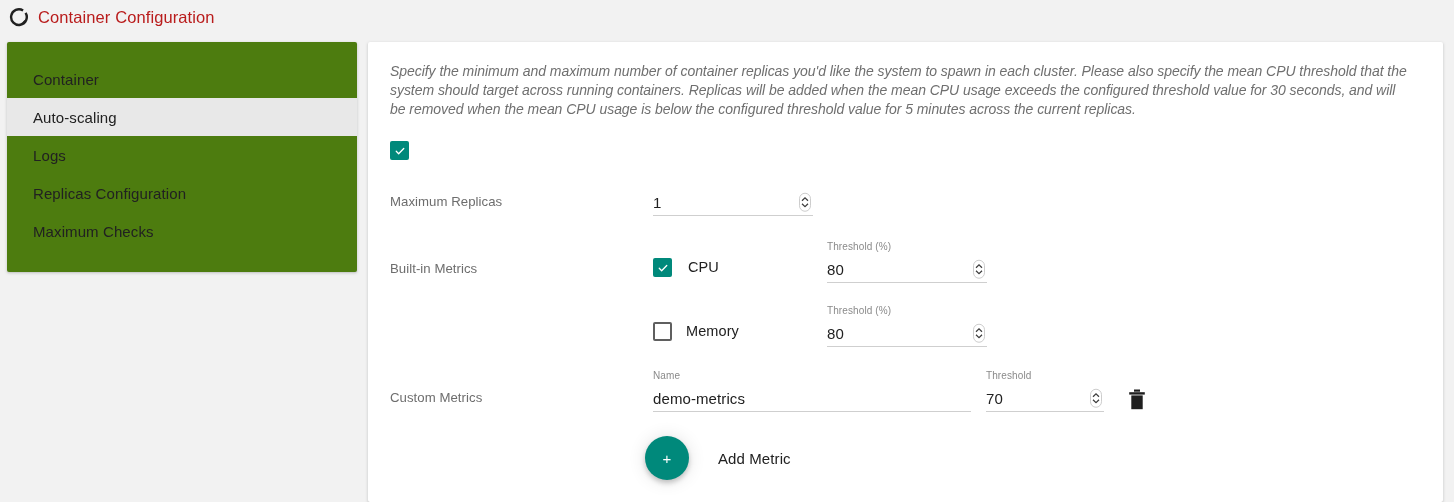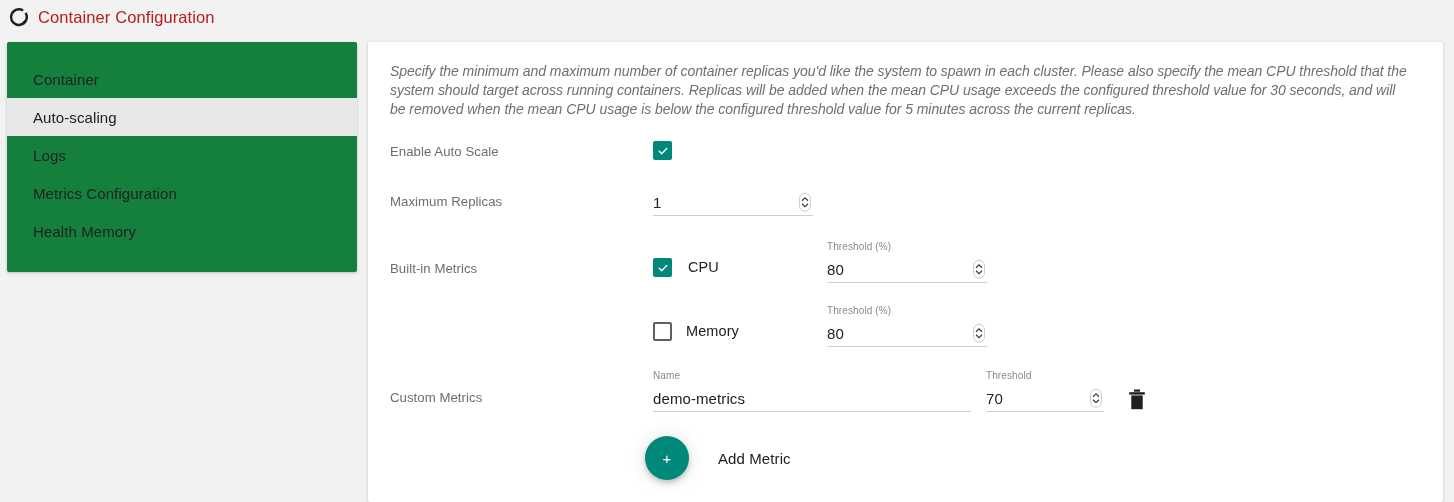--- a/index.html
+++ b/index.html
@@ -44,21 +44,21 @@
     align-items: flex-start;
     padding: 8px 11px 0 7px;
     gap: 11px;
     height: 468px;
   }
 
   
   .sidebar {
     width: 350px;
     flex: 0 0 350px;
-    background: #15803d;
+    background: #4d7c0f;
     border-radius: 2px;
     box-shadow: 0 1px 2px rgba(60,64,67,.18), 0 1px 3px 1px rgba(60,64,67,.08);
     padding: 18px 0 22px 0;
   }
   .nav-item {
     height: 38px;
     display: flex;
     align-items: center;
     padding-left: 26px;
     font-size: 15px;
@@ -241,35 +241,34 @@
     <div class="nav-item">
       <span>Container</span>
     </div>
     <div class="nav-item selected">
       <span>Auto-scaling</span>
     </div>
     <div class="nav-item">
       <span>Logs</span>
     </div>
     <div class="nav-item">
-      <span>Metrics Configuration</span>
+      <span>Replicas Configuration</span>
     </div>
     <div class="nav-item">
-      <span>Health Memory</span>
+      <span>Maximum Checks</span>
     </div>
   </div>
 
   <div class="main-card">
 
     <p class="description">Specify the minimum and maximum number of container replicas you'd like the system to spawn in each cluster. Please also specify the mean CPU threshold that the system should target across running containers. Replicas will be added when the mean CPU usage exceeds the configured threshold value for 30 seconds, and will be removed when the mean CPU usage is below the configured threshold value for 5 minutes across the current replicas.</p>
 
     <div class="form">
 
       <div class="row" style="margin-top:14px;">
-        <div class="row-label">Enable Auto Scale</div>
         <div class="cbox checked">
           <svg class="tick" viewBox="0 0 24 24" aria-hidden="true">
             <path d="M4.5 12.6 L9.3 17.4 L19.5 7.0" fill="none" stroke="#ffffff" stroke-width="2.6" stroke-linecap="round" stroke-linejoin="round"></path>
           </svg>
         </div>
       </div>
 
       <div class="row" style="margin-top:31px;">
         <div class="row-label">Maximum Replicas</div>
         <div class="field" style="width:160px;">

